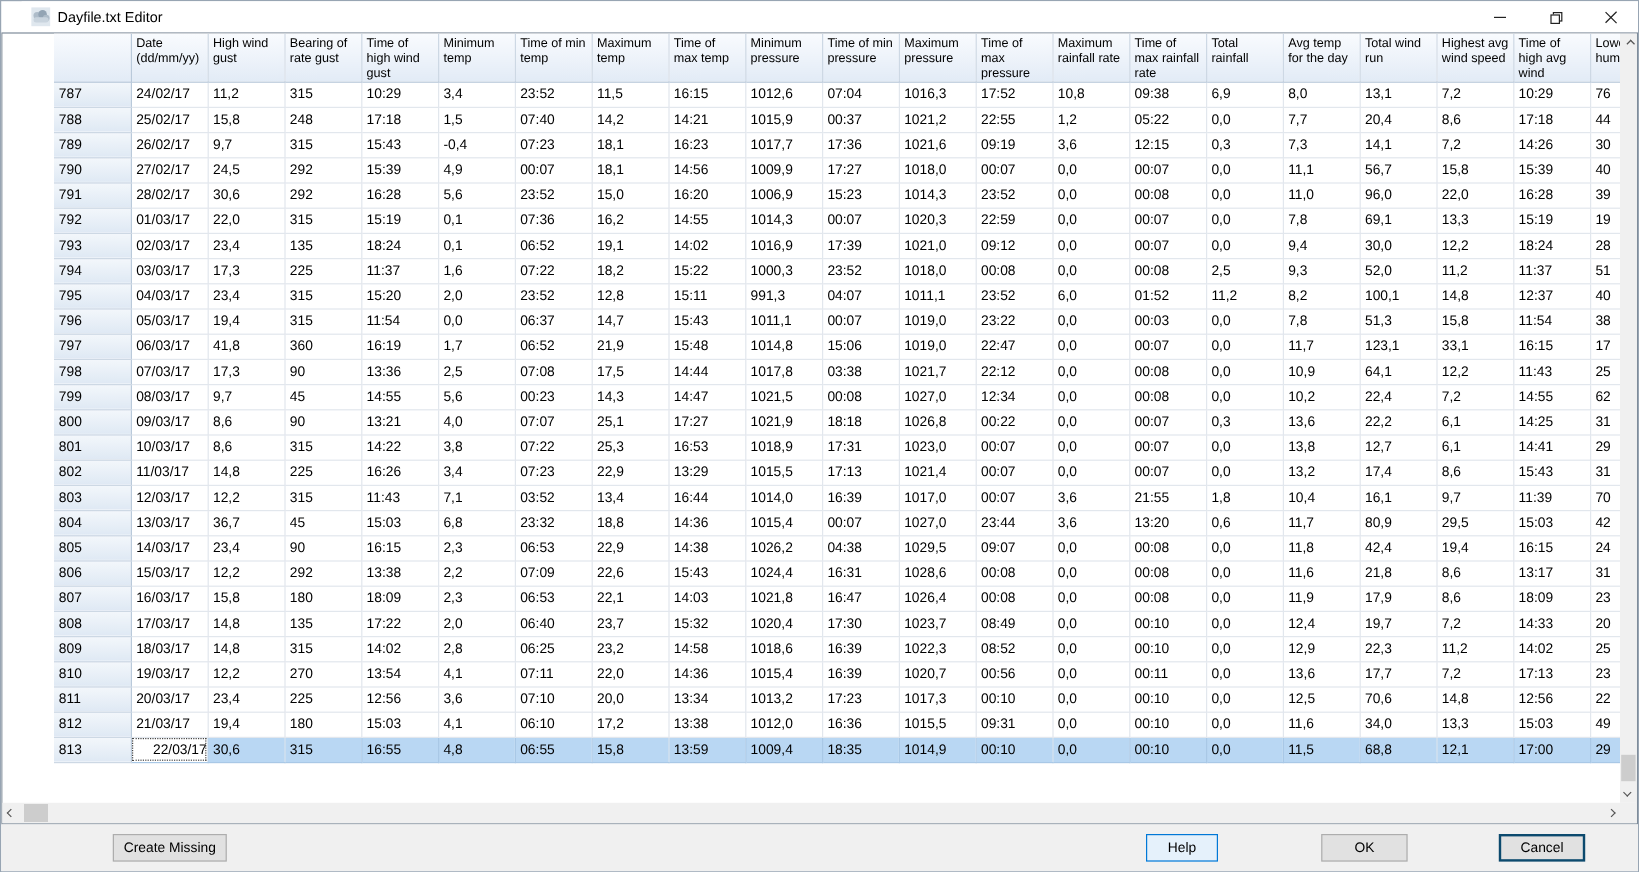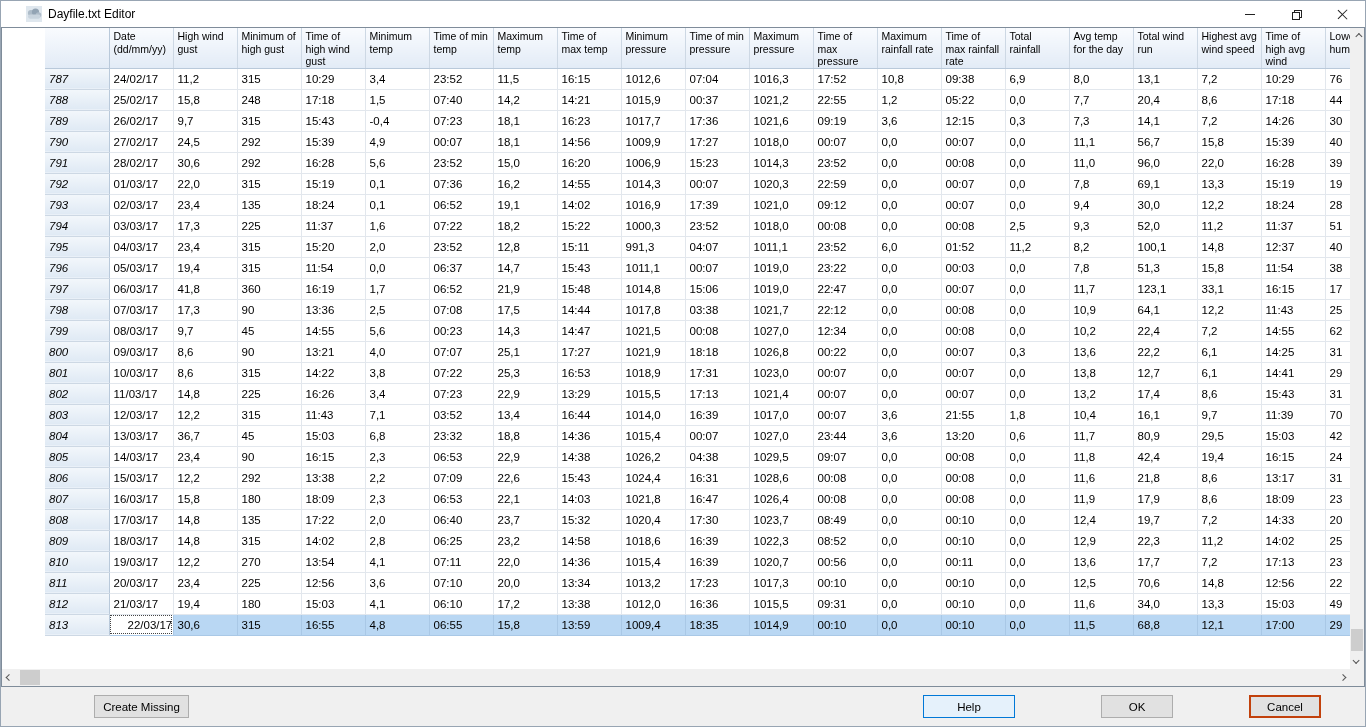--- a/index.html
+++ b/index.html
@@ -34,21 +34,21 @@
     font-size:10.5px; line-height:12.5px; color:#000;
     background:linear-gradient(#f9fbfe, #e2ebf6);
     border-right:1px solid #cdd8e4; border-bottom:1px solid #b9c9da;
     overflow:hidden; white-space:normal;
   }
   .colh.corner { border-right:1px solid #b9c9da; }
   .colh.partial { padding:2px 0 0 1px; white-space:pre-line; }
   .rowh {
     height:21px; padding:0 4px; font-size:11.5px; color:#000;
     background:linear-gradient(#f3f7fb, #dfe9f4);
-    border-right:1px solid #b9c9da; border-bottom:1px solid #cdd8e4;font-style:italic;
+    border-right:1px solid #b9c9da; border-bottom:1px solid #cdd8e4;
   }
   .cell {
     height:21px; padding:0 4px; font-size:11.5px; color:#000; background:#fff;
     border-right:1px solid #e2e7ed; border-bottom:1px solid #e2e7ed;
     white-space:nowrap; overflow:hidden;
   }
   .pcell { padding:0; background-image:radial-gradient(circle at 2px 7px, #a9a35f 1px, transparent 1.6px), radial-gradient(circle at 2px 13px, #a9a35f 1px, transparent 1.6px); }
   tr.sel .cell { background-color:#b9d7f3; border-right-color:#a9c8e6; border-bottom-color:#a9c8e6; }
   tr.sel .cell.focus { background:#fff; outline:1px dotted #444; outline-offset:-2px;padding-left:18px; }
   
@@ -67,23 +67,23 @@
   .chev.r { transform:rotate(-135deg) translate(-1px,1px); }
   .vthumb { position:absolute; left:1px; width:12px; bottom:18px; height:22px; background:#cdcdcd; }
   .hthumb { position:absolute; top:1px; height:15px; left:18px; width:20px; background:#cdcdcd; }
   
   .bottom-panel { position:absolute; left:0; right:0; top:686px; height:39px; background:#f0f0f0; }
   .panel-btn {
     position:absolute; top:8px; height:23px; display:flex; align-items:center; justify-content:center;
     font-size:11.5px; color:#000; background:#e1e1e1; border:1px solid #adadad; cursor:default;margin-left:16px;
   }
   .btn-create { left:77px; width:95px; }
-  .btn-help { right:350px; width:92px; background:#e5f1fb; border:1px solid #0078d7;text-align:center; }
+  .btn-help { right:350px; width:60px; background:#e5f1fb; border:1px solid #0078d7;text-align:center; }
   .btn-ok { right:192px; width:72px; }
-  .btn-cancel { right:44px; width:72px; border:2px solid #c2410c; }
+  .btn-cancel { right:44px; width:72px; border:2px solid #0c4a6e; }
 </style>
 </head>
 <body>
 
 <div class="window">
 
   <div class="titlebar">
     <svg class="title-icon" viewBox="0 0 16 16">
       <rect x="0" y="0" width="16" height="16" fill="#dfe7ee"></rect>
       <circle cx="5" cy="7" r="3.1" fill="#aebcc9"></circle>
@@ -133,21 +133,21 @@
             <col class="c-data">
             <col class="c-data">
             <col class="c-data">
             <col class="c-part">
           </colgroup>
         <thead>
           <tr>
             <th class="colh corner"></th>
           <th class="colh">Date (dd/mm/yy)</th>
               <th class="colh">High wind gust</th>
-              <th class="colh">Minimum of high gust</th>
+              <th class="colh">Bearing of rate gust</th>
               <th class="colh">Time of high wind gust</th>
               <th class="colh">Minimum temp</th>
               <th class="colh">Time of min temp</th>
               <th class="colh">Maximum temp</th>
               <th class="colh">Time of max temp</th>
               <th class="colh">Minimum pressure</th>
               <th class="colh">Time of min pressure</th>
               <th class="colh">Maximum pressure</th>
               <th class="colh">Time of max pressure</th>
               <th class="colh">Maximum rainfall rate</th>

